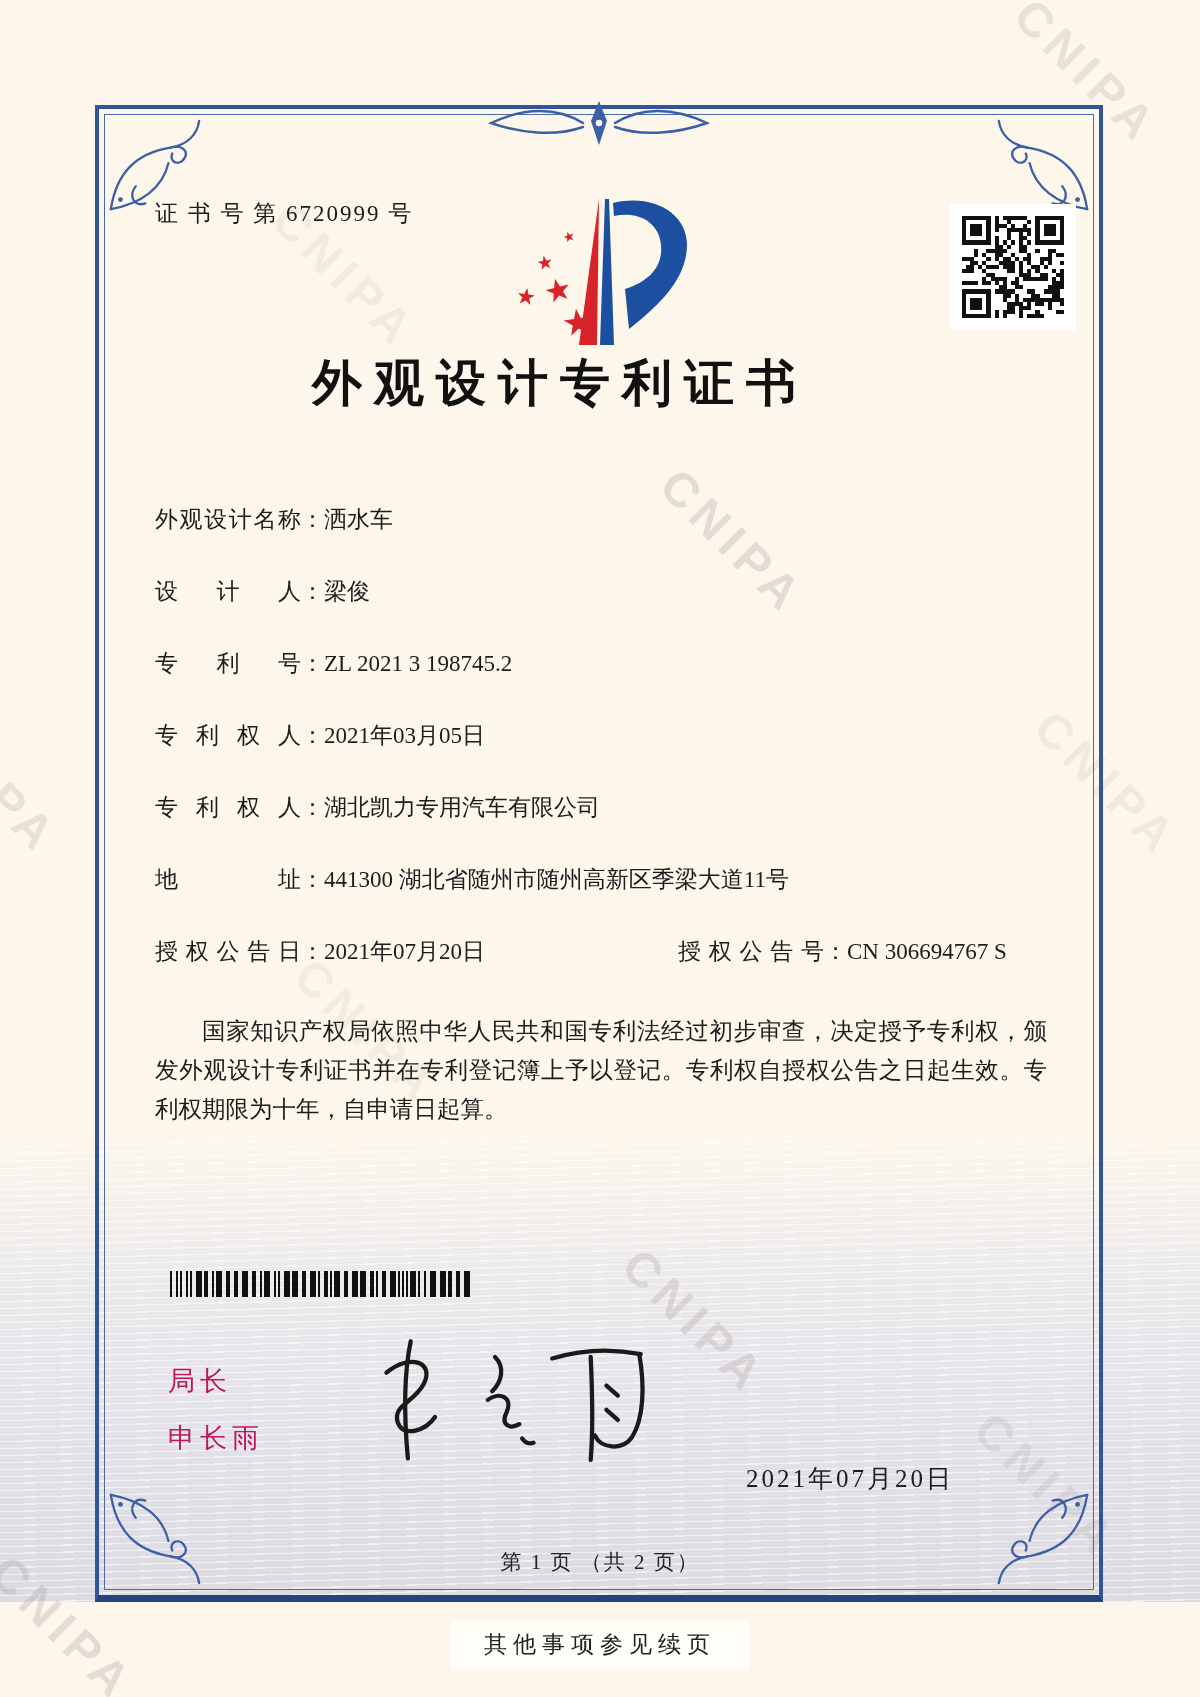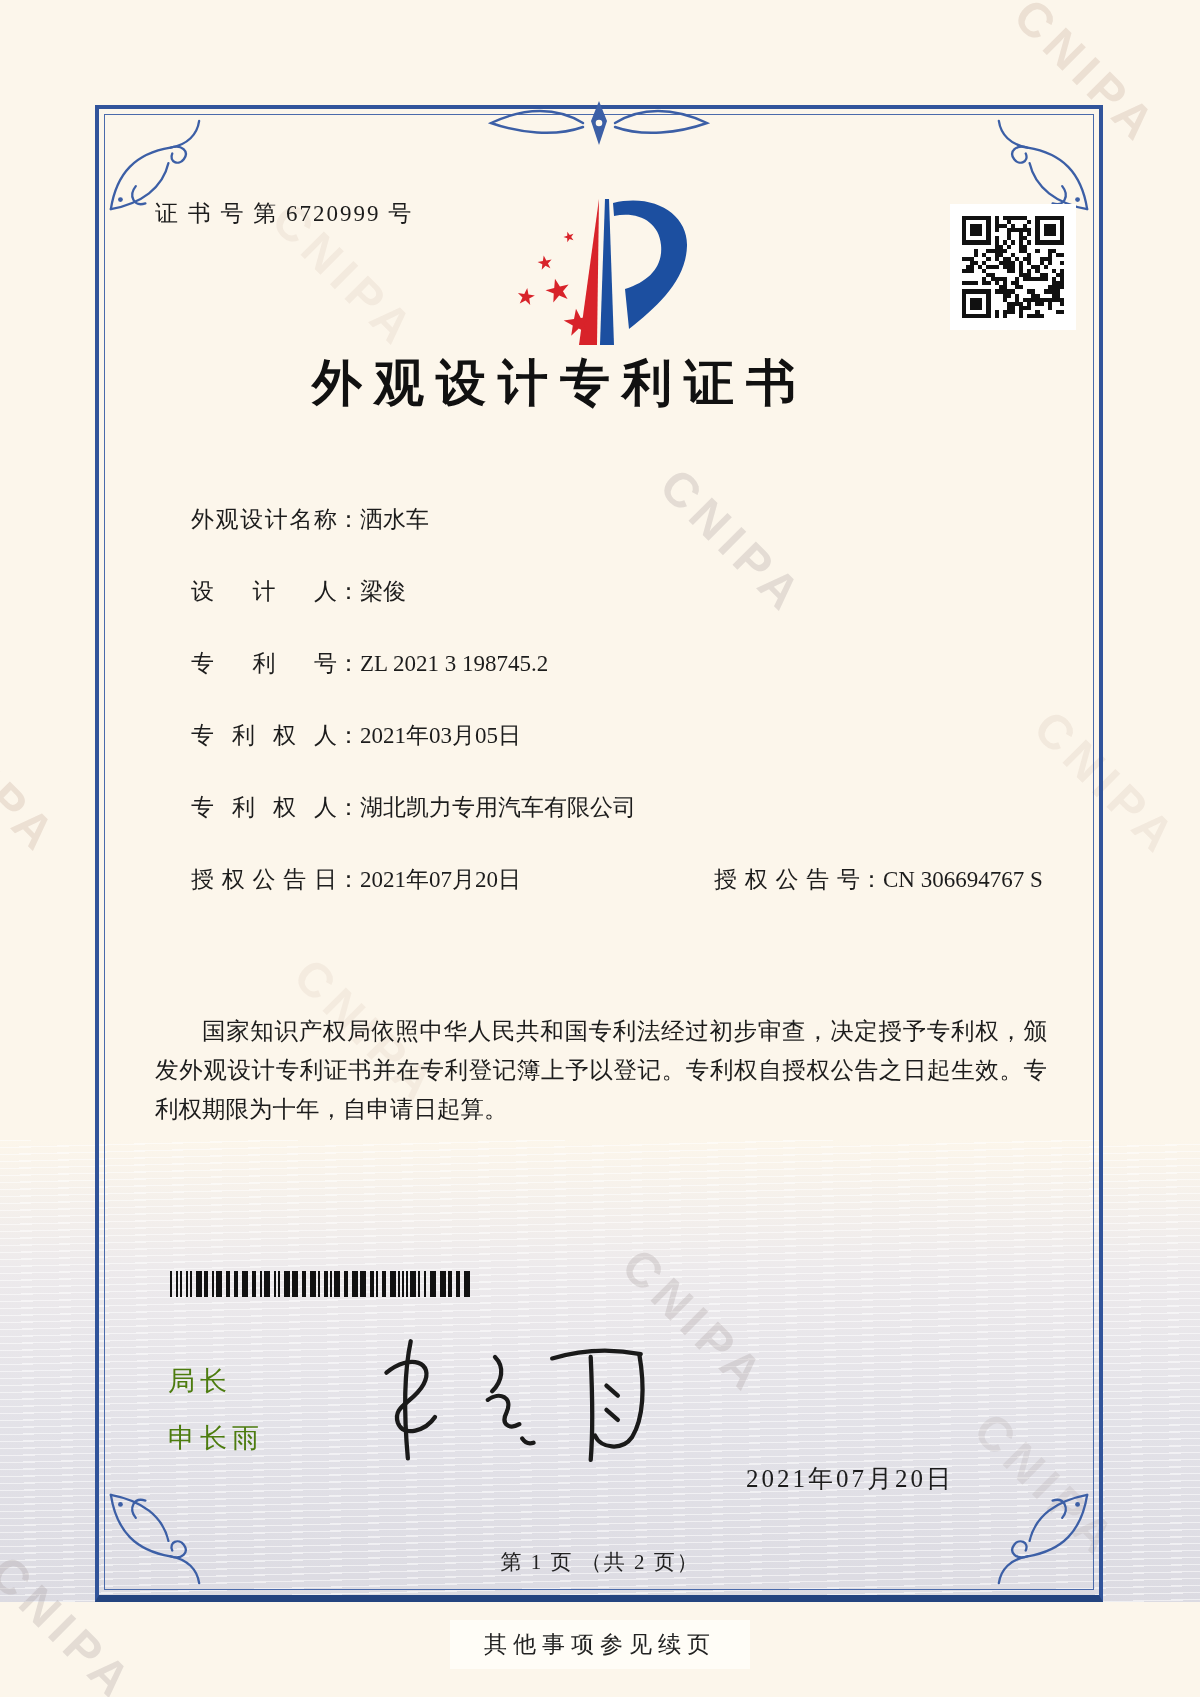--- a/index.html
+++ b/index.html
@@ -37,33 +37,33 @@
   
   .cert-no { position:absolute; left:155px; top:198px; font-size:23px; letter-spacing:2px; }
   .logo { position:absolute; left:505px; top:193px; width:185px; height:155px; }
   .qr-wrap { position:absolute; left:950px; top:204px; width:126px; height:126px; background:#fff;
              display:flex; align-items:center; justify-content:center; }
   .doc-title { position:absolute; left:0; top:350px; width:1108px; text-align:center;
                font-size:50px; font-weight:bold; letter-spacing:12px; text-indent:12px; color:#111; }
   
   .fields { position:absolute; left:155px; top:505px; width:900px; font-size:23px; }
   .field-row { height:30px; line-height:30px; margin-bottom:42px; white-space:nowrap; }
-  .flabel { display:inline-block; width:146px; text-align:justify; text-align-last:justify; vertical-align:top;margin-left:36px; }
+  .flabel { display:inline-block; width:146px; text-align:justify; text-align-last:justify; vertical-align:top; }
   .grant-row { display:flex; }
   .grant-left { width:523px; }
   
   .body-text { position:absolute; left:155px; top:988px; width:892px;
                font-size:23.5px; line-height:39px; text-align:justify; }
   .body-text p { text-indent:2em;margin-top:24px; }
   
   .barcode { position:absolute; left:170px; top:1271px; width:308px; height:26px;
              display:flex; align-items:stretch; }
   .barcode .bar { height:100%; }
   .sig-block { position:absolute; left:168px; top:1368px; font-family:"Liberation Sans", sans-serif;
-               font-size:27px; letter-spacing:5px; color:#4d7c0f; line-height:1; }
+               font-size:27px; letter-spacing:5px; color:#be185d; line-height:1; }
   .sig-block .name { margin-top:30px; }
   .sig-script { position:absolute; left:355px; top:1322px; width:300px; height:150px; }
   .issue-date { position:absolute; left:660px; top:1462px; width:380px; text-align:center;
                 font-size:25px; letter-spacing:3px; }
   .page-indicator { position:absolute; left:0; top:1548px; width:1200px; text-align:center;
                     font-size:21px; letter-spacing:2px; color:#222; }
   
   .footer-note { position:absolute; left:50%; top:1620px; transform:translateX(-50%);
                  background:#fffdf7; padding:9px 34px; font-size:23px; letter-spacing:6px; color:#222; }
 </style>
@@ -475,20 +475,23 @@
     </div>
     <div class="field-row">
       <span class="flabel">专利号</span><span>：</span><span>ZL 2021 3 198745.2</span>
     </div>
     <div class="field-row">
       <span class="flabel">专利权人</span><span>：</span><span>2021年03月05日</span>
     </div>
     <div class="field-row">
       <span class="flabel">专利权人</span><span>：</span><span>湖北凯力专用汽车有限公司</span>
     </div>
+    <div class="field-row">
+      <span class="flabel">地址</span><span>：</span><span>441300 湖北省随州市随州高新区季梁大道11号</span>
+    </div>
     <div class="field-row grant-row">
       <div class="grant-left">
         <span class="flabel">授权公告日</span><span>：</span><span>2021年07月20日</span>
       </div>
       <div>
         <span class="flabel">授权公告号</span><span>：</span><span>CN 306694767 S</span>
       </div>
     </div>
   </div>
 

